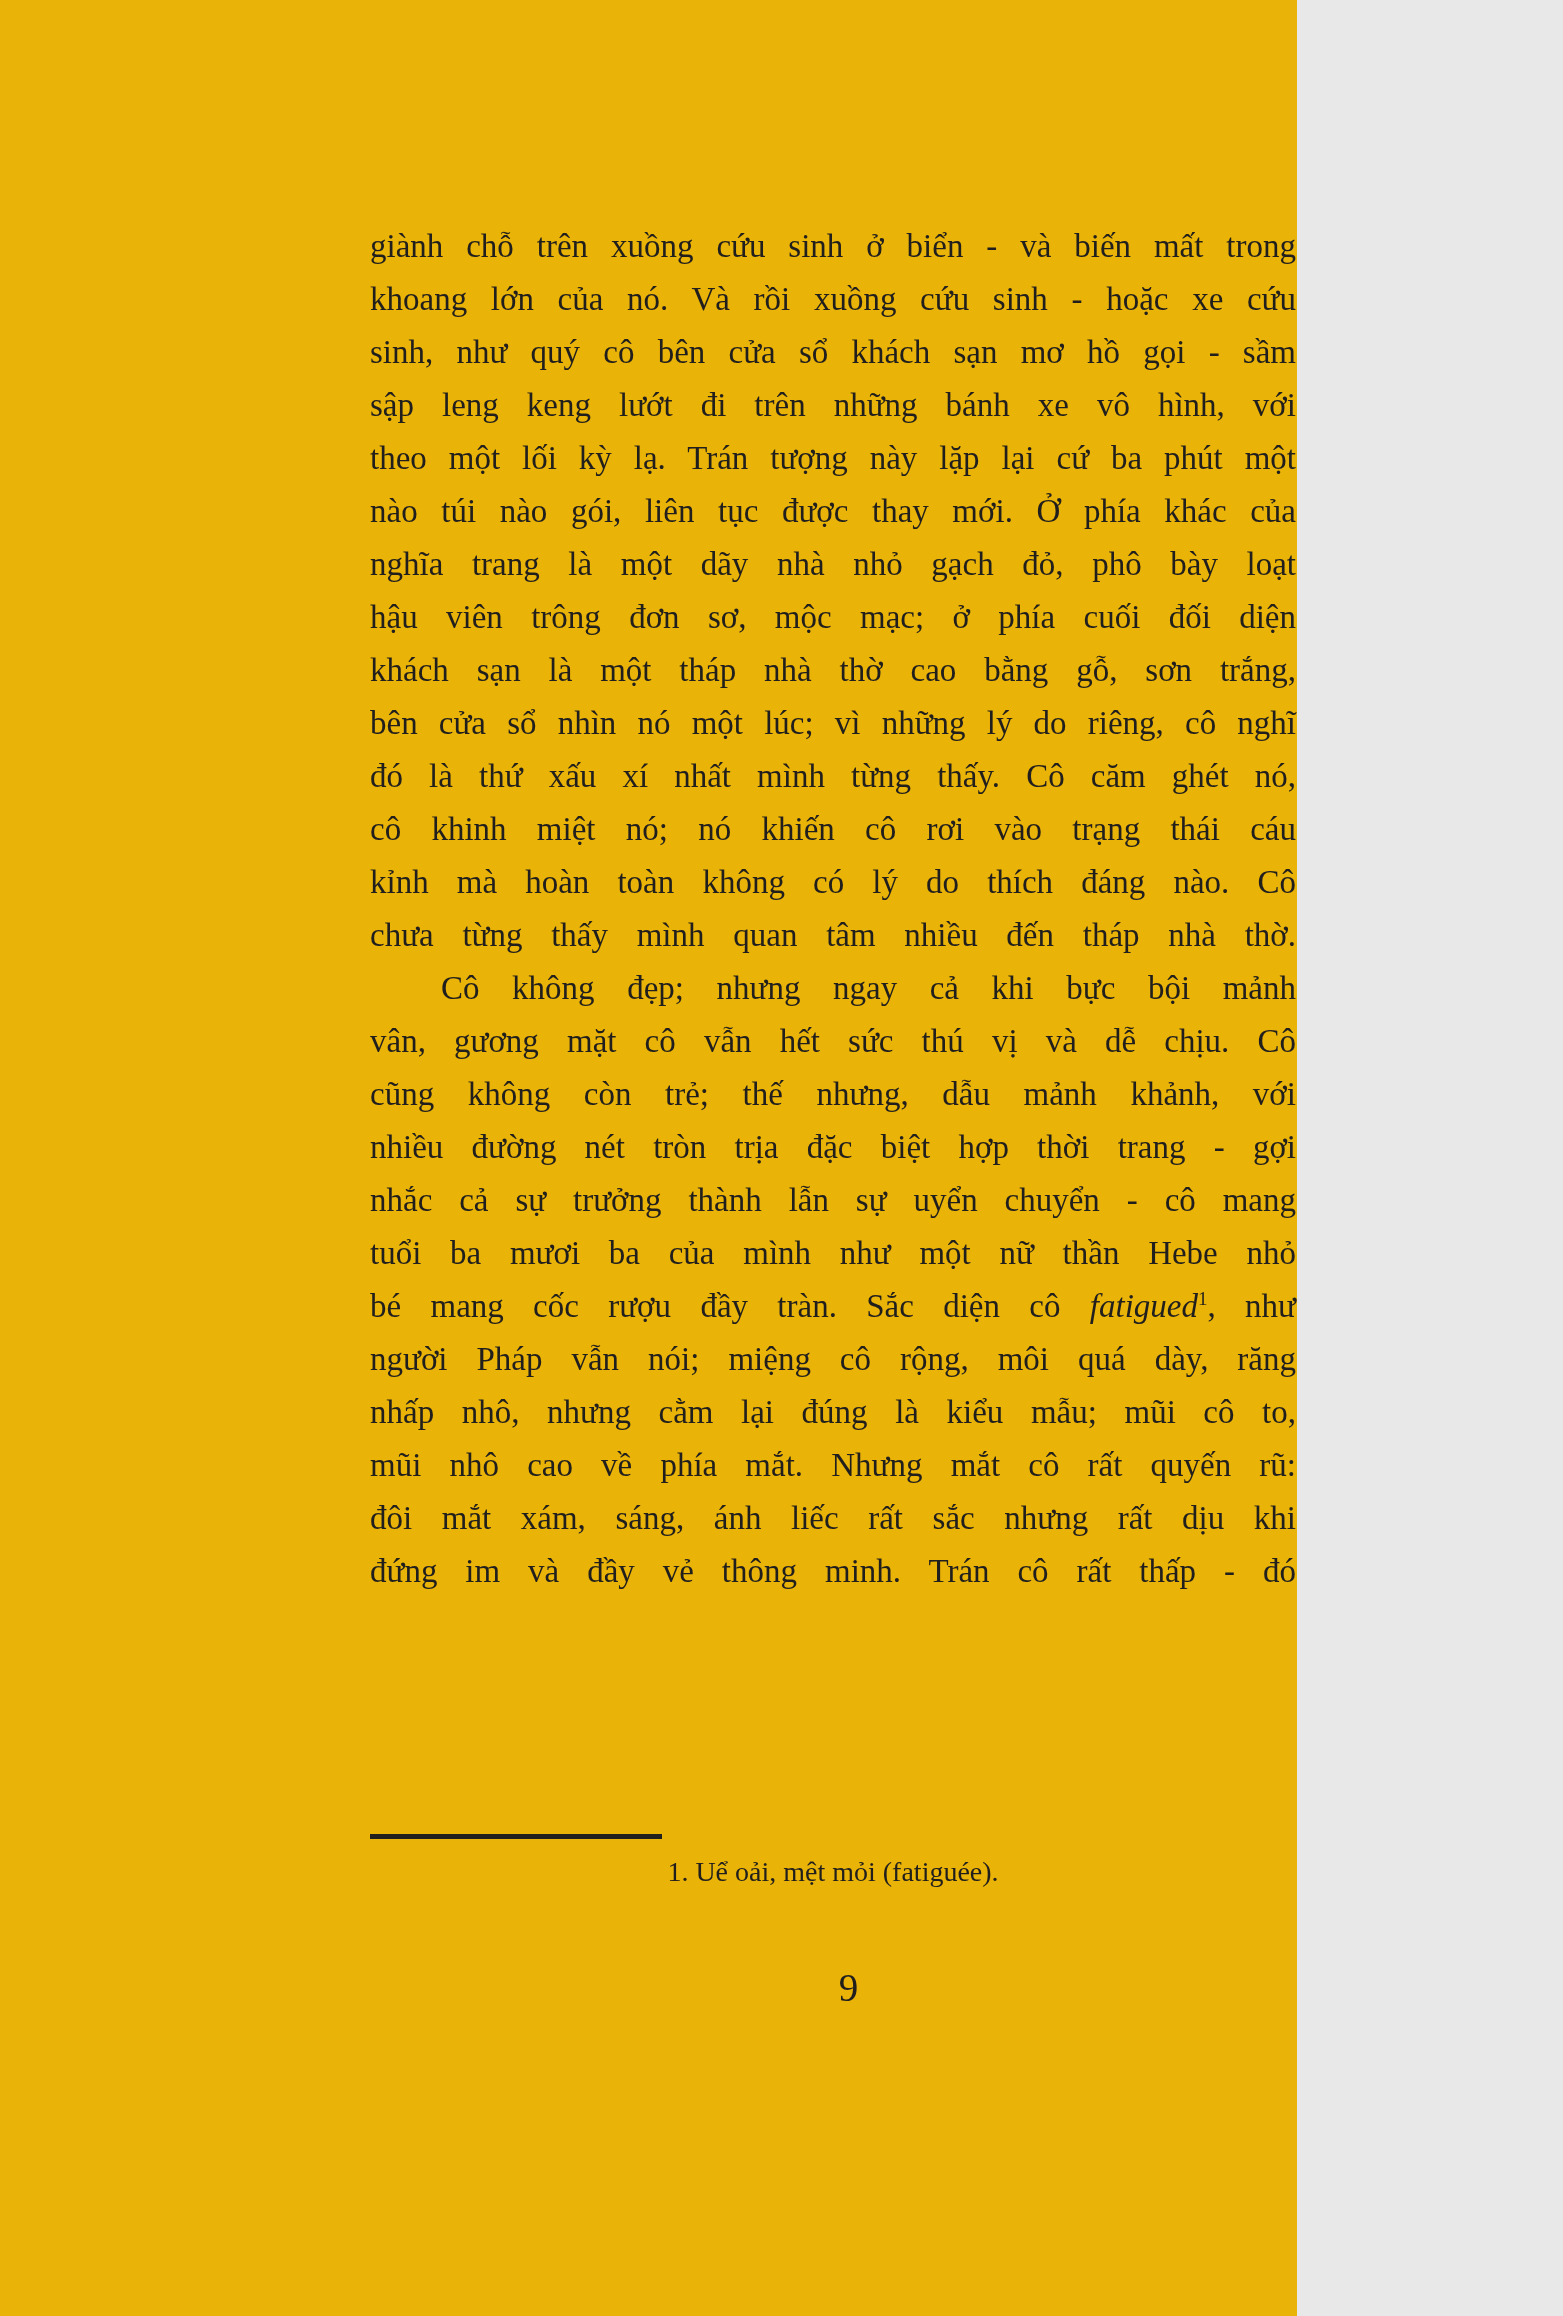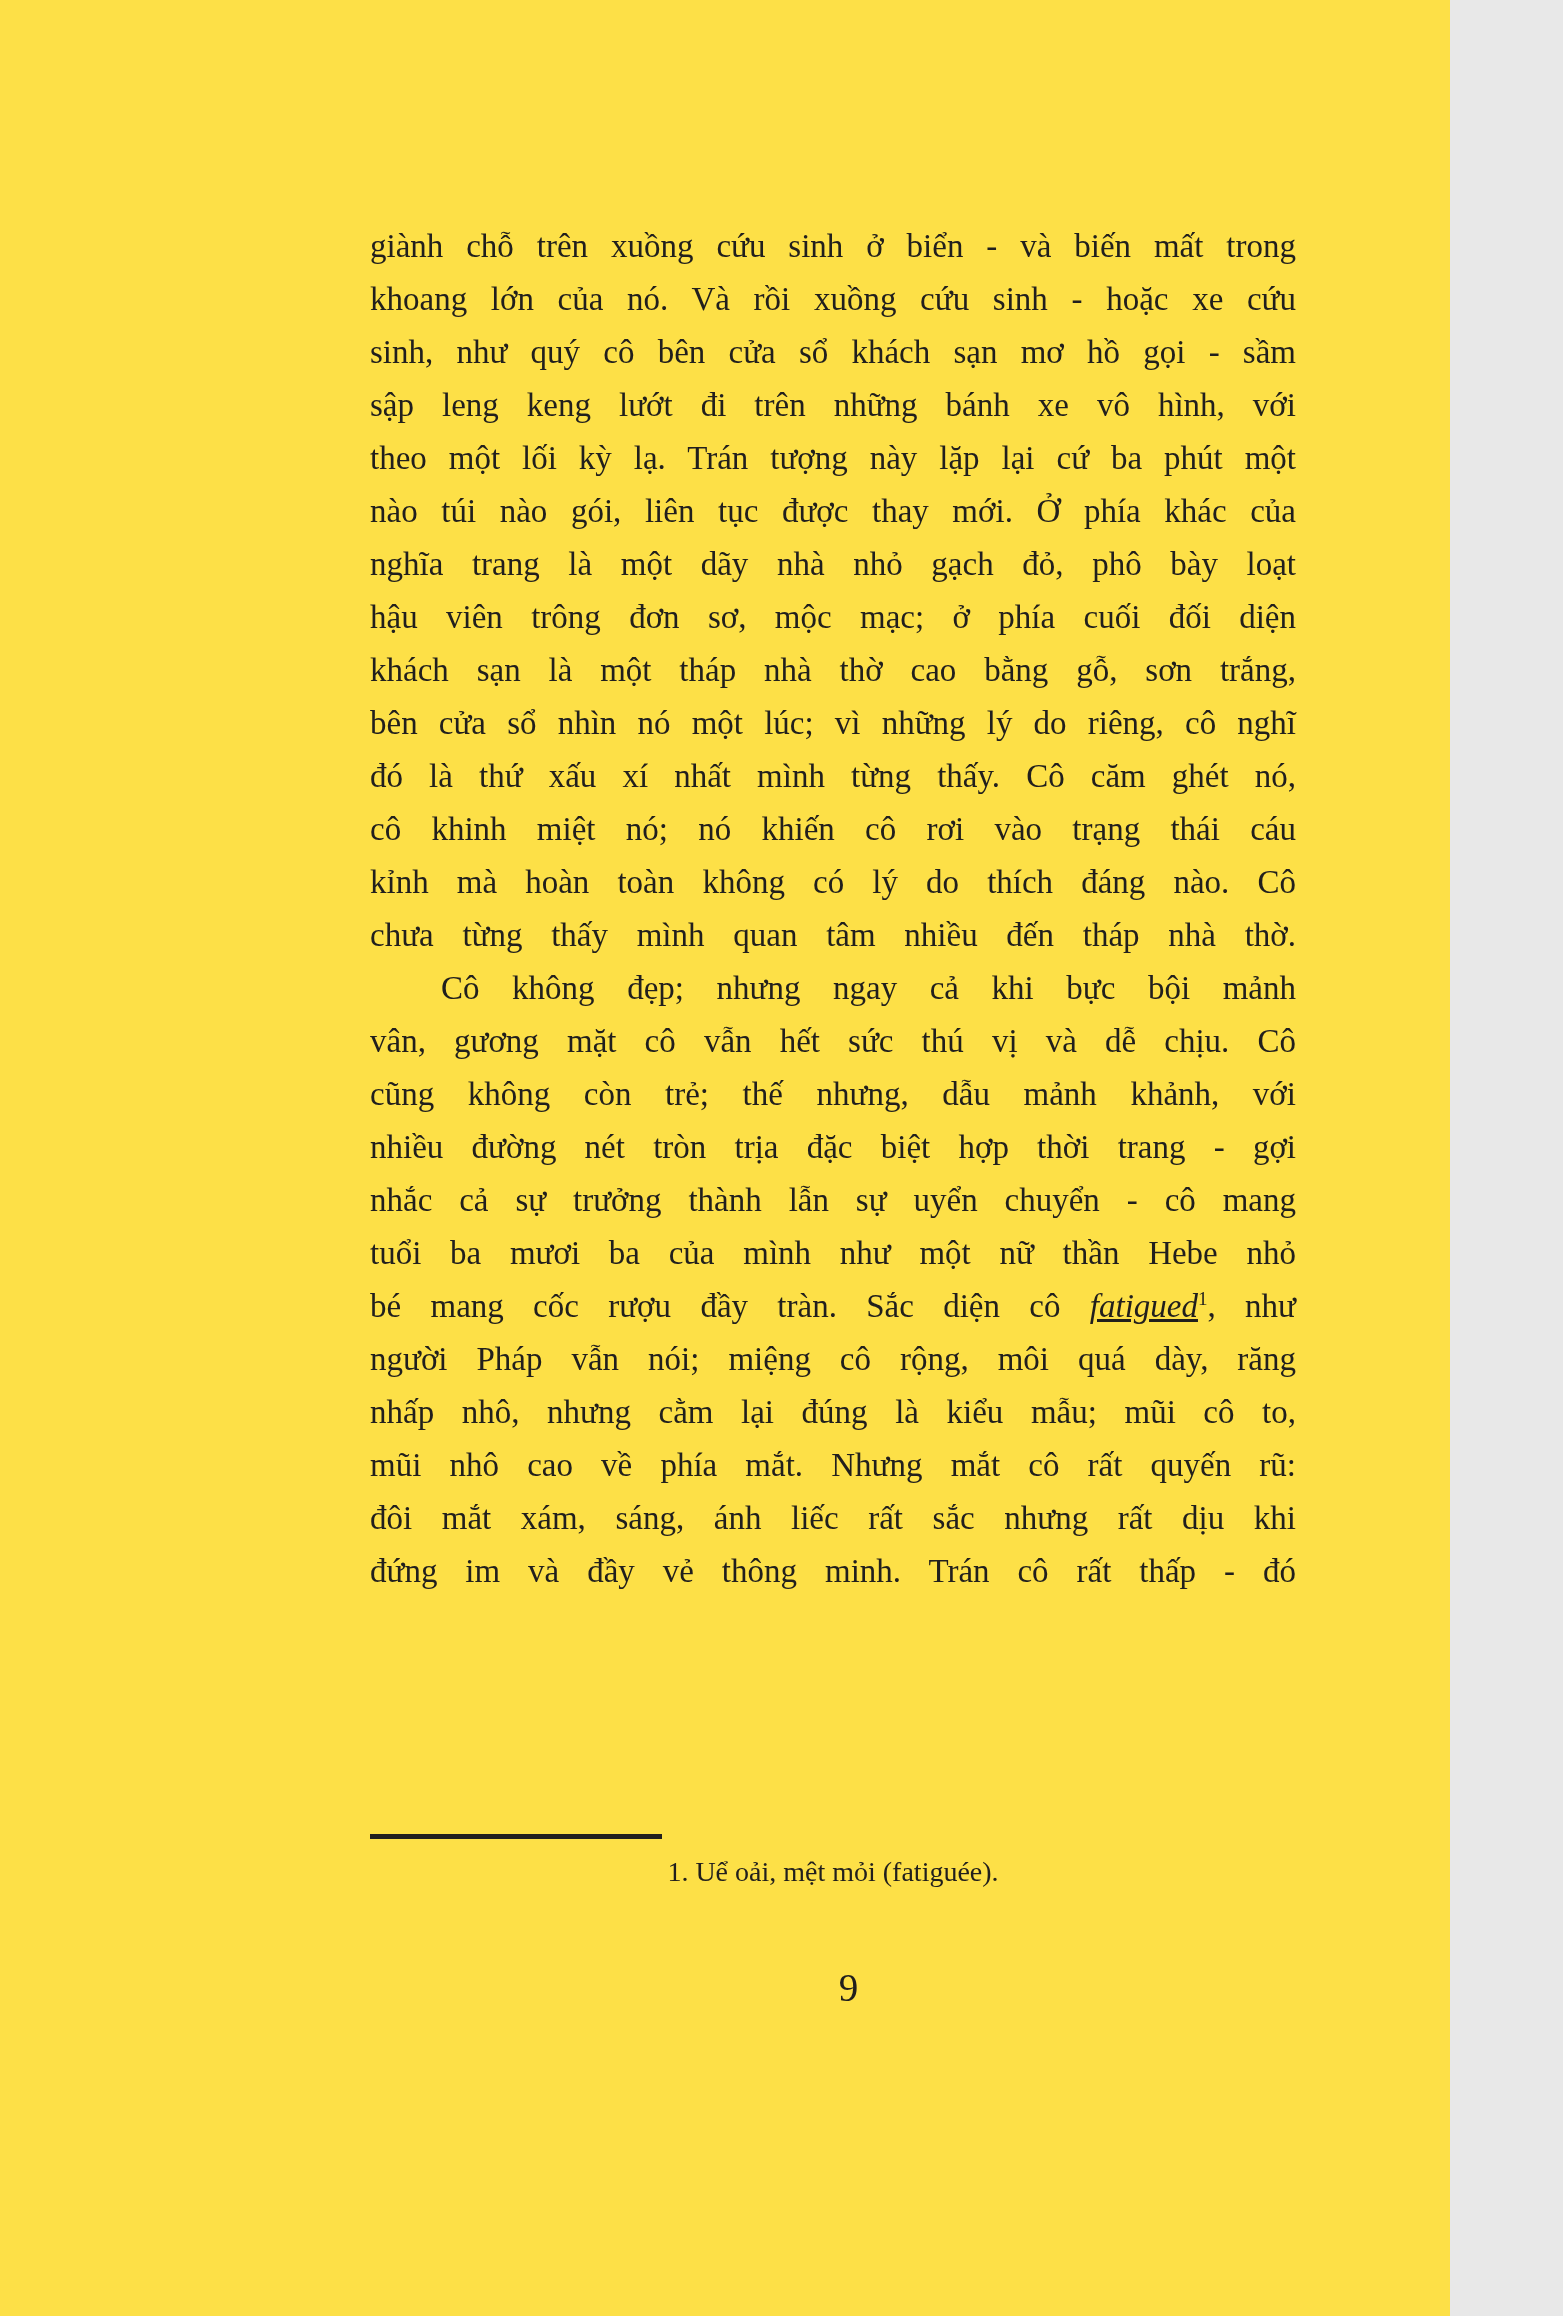--- a/index.html
+++ b/index.html
@@ -2,23 +2,23 @@
 <html><head>
 <meta charset="utf-8">
 <style>
   html, body {
     margin: 0;
     padding: 0;
     background: #e8e8e8;
   }
   .page {
     position: relative;
-    width: 1450px;
+    width: 1297px;
     height: 2316px;
-    background: #fde047;
+    background: #eab308;
     font-family: "Liberation Serif", "DejaVu Serif", serif;
     color: #211f1d;
     overflow: hidden;
   }
   .text-column {
     position: absolute;
     left: 370px;
     top: 220px;
     width: 926px;
   }
@@ -28,21 +28,20 @@
     height: 53px;
     text-align: justify;
     text-align-last: justify;
     white-space: normal;
   }
   .line.indent {
     padding-left: 71px;
   }
   .line em {
     font-style: italic;
-    text-decoration: underline;
   }
   .line sup {
     font-size: 0.58em;
     vertical-align: super;
     line-height: 0;
   }
   .footnote-rule {
     position: absolute;
     left: 370px;
     top: 1834px;

